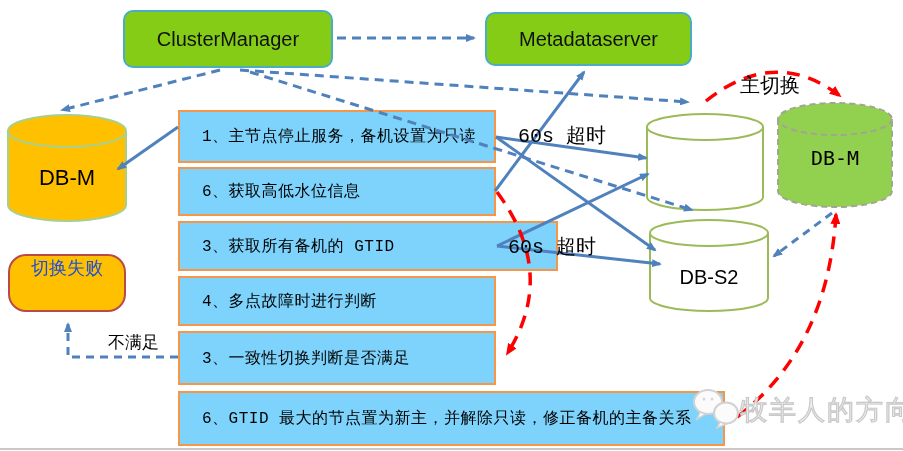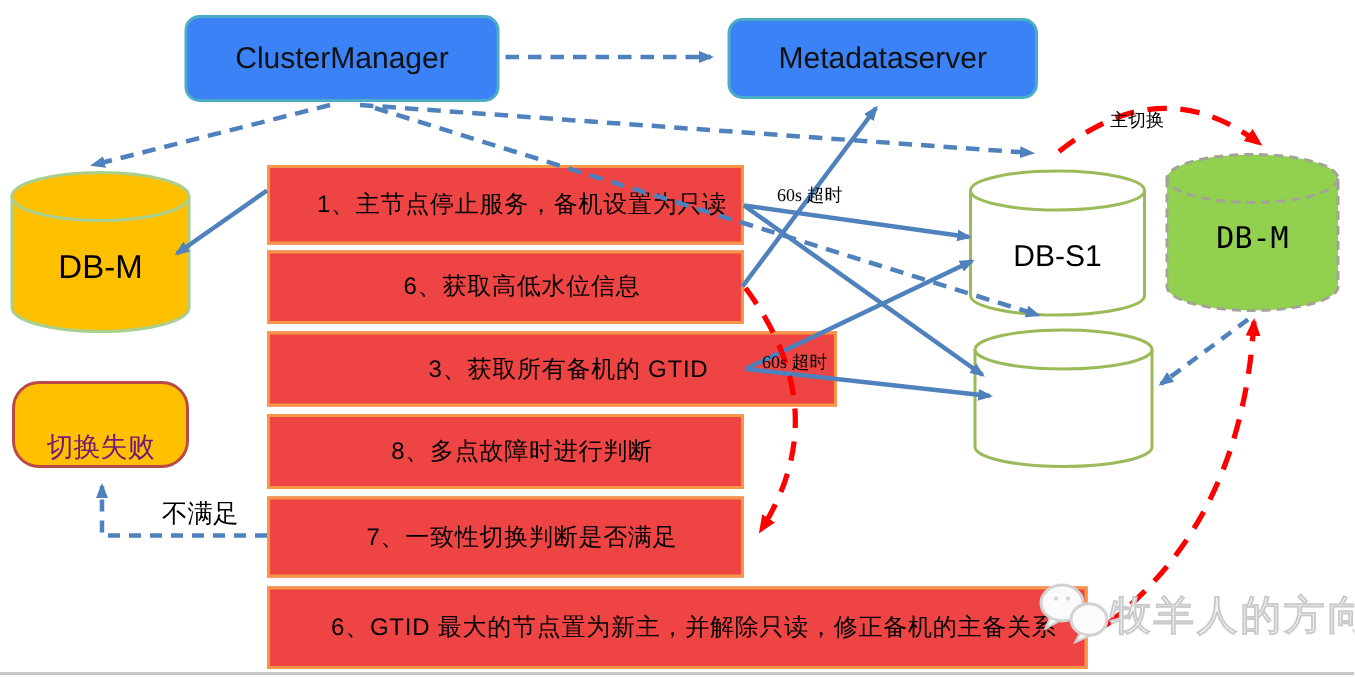--- a/index.html
+++ b/index.html
@@ -4,44 +4,44 @@
 <style>
   html,body{margin:0;padding:0;background:#fff;}
   #stage{
     position:relative;width:903px;height:451px;background:#ffffff;
     font-family:"Liberation Sans",sans-serif;overflow:hidden;
   }
   #cyl-layer,#arrow-layer{position:absolute;left:0;top:0;width:903px;height:451px;}
   #arrow-layer{pointer-events:none;}
   .node-box{
     position:absolute;display:flex;align-items:center;justify-content:center;
-    background:#3b82f6;border:2px solid #4bacc6;border-radius:10px;
+    background:#84cc16;border:2px solid #4bacc6;border-radius:10px;
     font-size:20px;color:#111;box-sizing:border-box;
   }
   .step{
     position:absolute;display:flex;align-items:center;
-    background:#ef4444;border:2px solid #f79646;box-sizing:border-box;
-    font-family:Liberation Sans, sans-serif;
-    font-size:16px;color:#000;padding-left:22px;letter-spacing:0.5px;justify-content:center;
+    background:#7dd3fc;border:2px solid #f79646;box-sizing:border-box;
+    font-family:Liberation Mono, monospace;
+    font-size:16px;color:#000;padding-left:22px;letter-spacing:0.5px;
   }
   .pill{
-    position:absolute;display:flex;align-items:flex-end;justify-content:center;
+    position:absolute;display:flex;align-items:flex-start;justify-content:center;
     background:#ffc000;border:2px solid #b94a48;border-radius:18px;
     font-family:"Liberation Serif","DejaVu Serif",serif;
-    font-size:18px;color:#701a75;box-sizing:border-box;
+    font-size:18px;color:#1d4ed8;box-sizing:border-box;
   }
   .cyl-label{
     position:absolute;text-align:center;color:#000;font-size:20px;
   }
   .edge-label{
-    position:absolute;color:#000;font-size:12px;white-space:nowrap;
-    font-family:Liberation Serif, serif;
+    position:absolute;color:#000;font-size:20px;white-space:nowrap;
+    font-family:Liberation Mono, monospace;
   }
   .zh-label{
-    font-family:"Liberation Serif","DejaVu Serif",serif;font-size:12px;
+    font-family:"Liberation Serif","DejaVu Serif",serif;font-size:20px;
   }
   #watermark-text{
     position:absolute;left:740px;top:392px;
     font-size:27px;letter-spacing:2px;color:#f2f2f2;
     -webkit-text-stroke:1.2px #c9c9c9;
     text-shadow:0 0 1px #cfcfcf;
     font-family:"Liberation Serif","DejaVu Serif",serif;white-space:nowrap;
   }
   #bottom-rule{
     position:absolute;left:0;bottom:1px;width:903px;height:2px;background:#c8c8c8;
@@ -90,31 +90,31 @@
   <div class="step" style="left:178px;top:110px;width:318px;height:53px;">
     <span>1、主节点停止服务，备机设置为只读</span>
   </div>
   <div class="step" style="left:178px;top:167px;width:318px;height:49px;">
     <span>6、获取高低水位信息</span>
   </div>
   <div class="step" style="left:178px;top:221px;width:380px;height:50px;">
     <span>3、获取所有备机的 GTID</span>
   </div>
   <div class="step" style="left:178px;top:276px;width:318px;height:50px;">
-    <span>8、多点故障时进行判断</span>
+    <span>4、多点故障时进行判断</span>
   </div>
   <div class="step" style="left:178px;top:331px;width:318px;height:54px;">
-    <span>7、一致性切换判断是否满足</span>
+    <span>3、一致性切换判断是否满足</span>
   </div>
   <div class="step" style="left:178px;top:391px;width:547px;height:55px;">
     <span>6、GTID 最大的节点置为新主，并解除只读，修正备机的主备关系</span>
   </div>
 
   <div class="cyl-label" style="left:17px;top:165px;width:100px;font-size:22px;">DB-M</div>
-  <div class="cyl-label" style="left:655px;top:160px;width:100px;">DB-S1</div>
+  <div class="cyl-label" style="left:659px;top:266px;width:100px;">DB-S2</div>
   <div class="cyl-label" style="left:785px;top:146px;width:100px;font-family:'DejaVu Sans Mono',monospace;">DB-M</div>
 
   <svg id="arrow-layer">
     <defs>
       <marker id="ab" markerWidth="10" markerHeight="8" refX="8" refY="4" orient="auto" markerUnits="userSpaceOnUse">
         <path d="M0,0 L10,4 L0,8 Z" fill="#4f81bd"></path>
       </marker>
       <marker id="ar" markerWidth="12" markerHeight="10" refX="10" refY="5" orient="auto" markerUnits="userSpaceOnUse">
         <path d="M0,0 L12,5 L0,10 Z" fill="#ff0000"></path>
       </marker>

